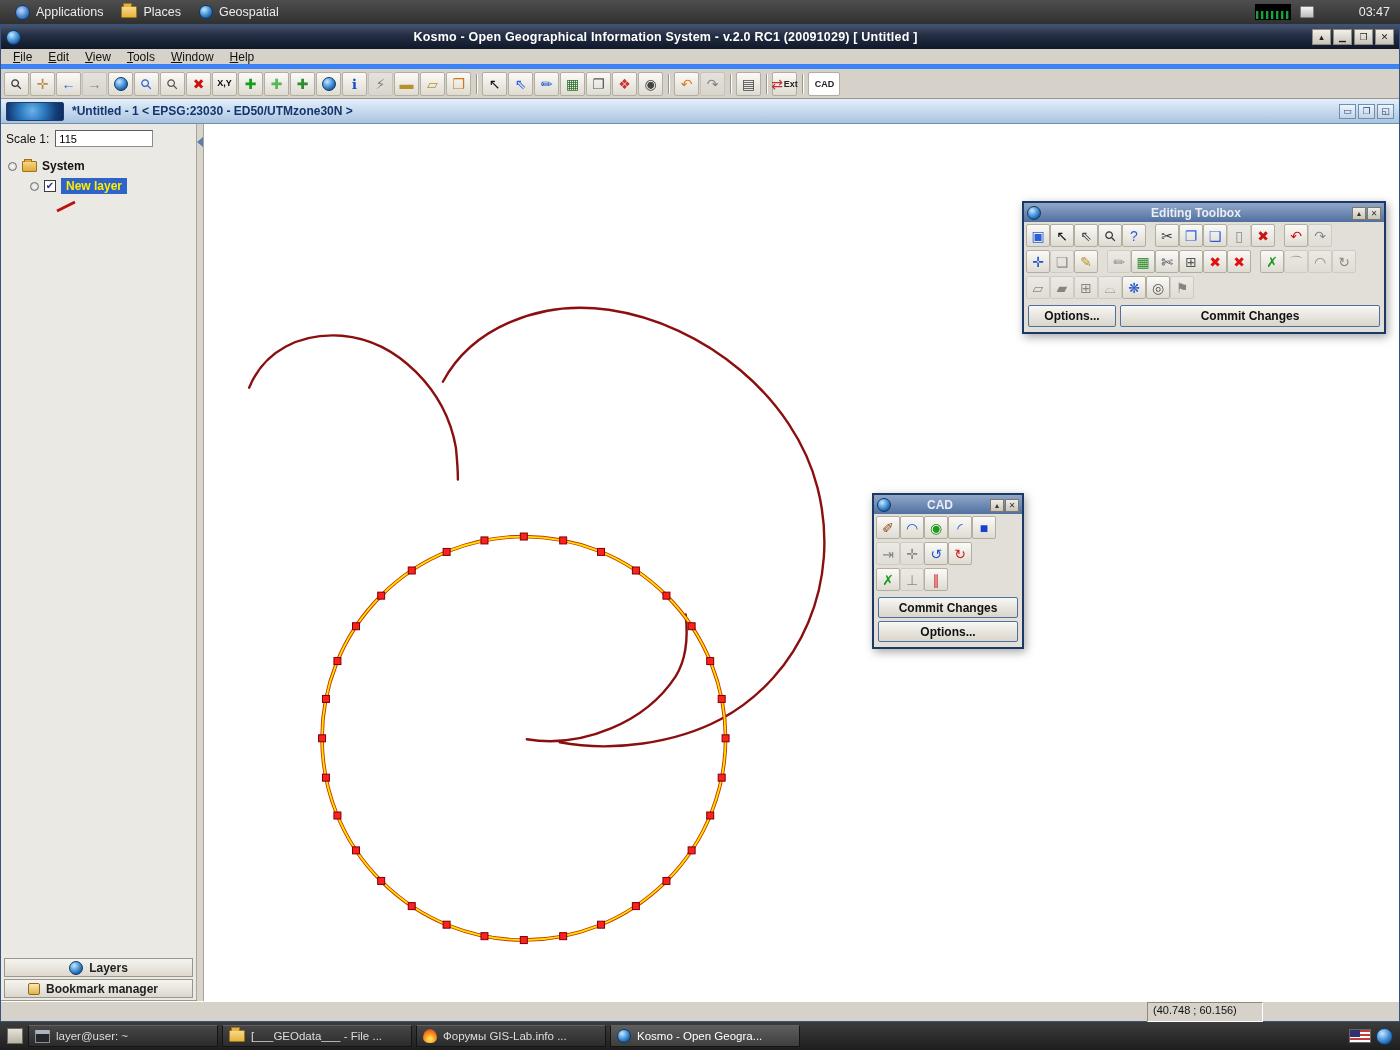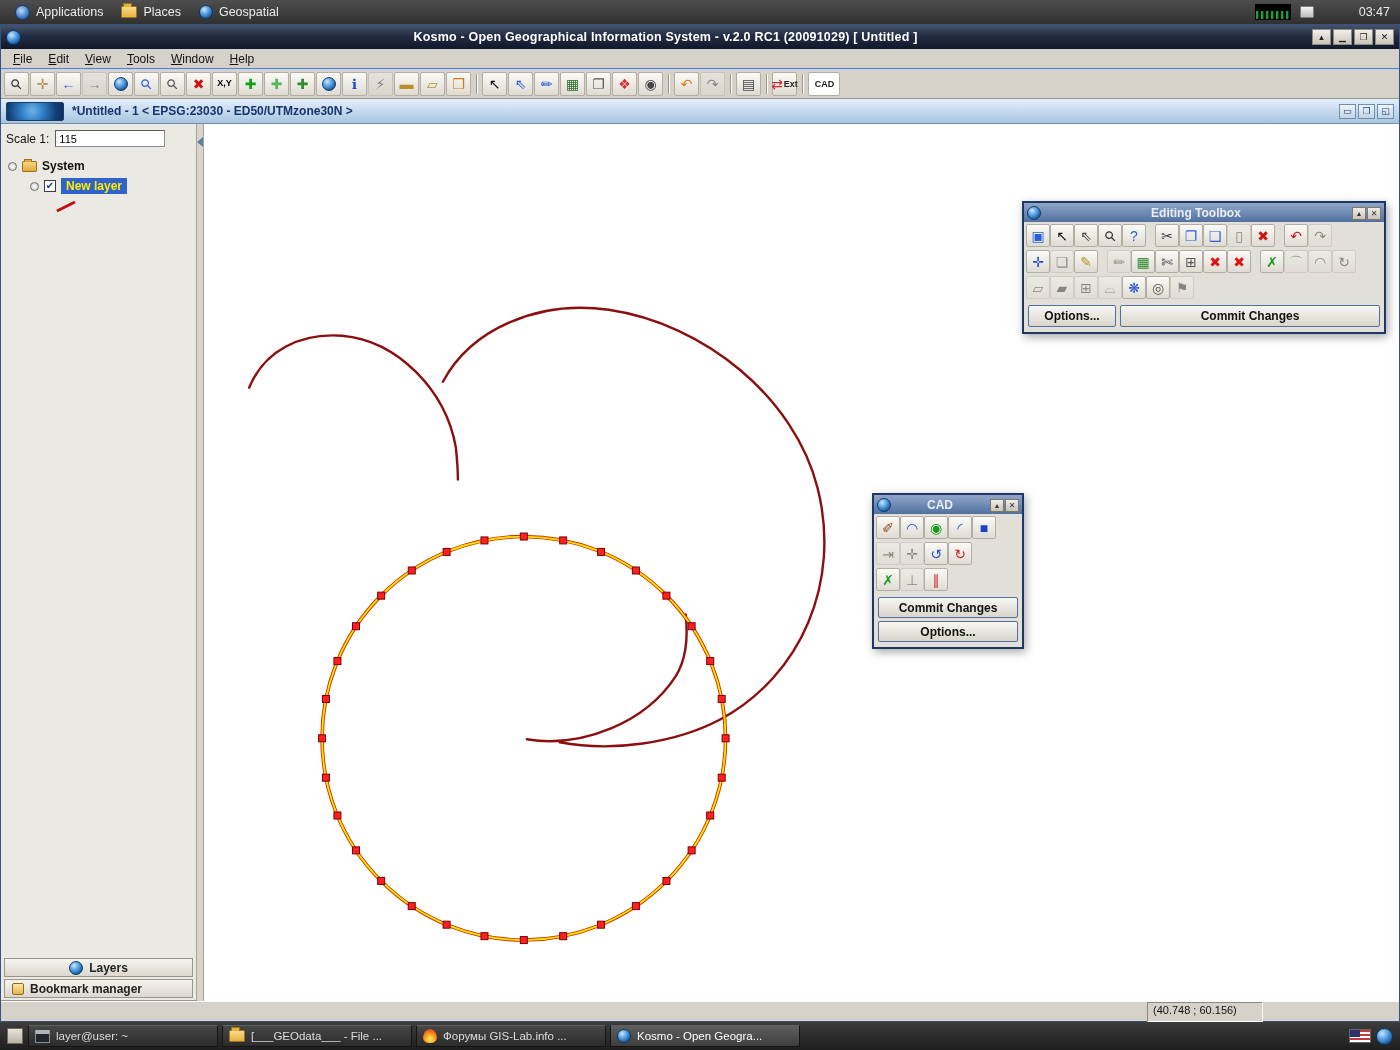--- a/index.html
+++ b/index.html
@@ -25,21 +25,21 @@
   .ticon-fire{display:inline-block;width:14px;height:14px;border-radius:50% 50% 45% 45%/62% 62% 38% 38%;background:radial-gradient(circle at 50% 72%,#ffd54a 15%,#f57f17 55%,#c62828 100%);flex:none;}
   .ticon-terminal{display:inline-block;width:15px;height:13px;background:#23262b;border:1px solid #8a8f96;border-top:4px solid #aeb4bc;border-radius:1px;flex:none;}
 
   
   #app{position:absolute;top:24px;left:0;width:1400px;height:998px;border:1px solid #35547f;display:flex;flex-direction:column;background:#d6d2ca;}
   .titlebar{height:24px;background:linear-gradient(#47536d 0%,#232d42 45%,#10182a 100%);display:flex;align-items:center;color:#fff;padding:0 5px;gap:6px;flex:none;}
   .titlebar .title{flex:1;text-align:center;font-weight:bold;font-size:12.5px;letter-spacing:.2px;white-space:nowrap;overflow:hidden;}
   .tb-ico{width:15px;height:15px;}
   .win-btn{width:19px;height:16px;background:linear-gradient(#f2f0eb,#c9c4b8);border:1px solid #8f8a7d;font-size:9px;line-height:1;display:inline-flex;align-items:center;justify-content:center;color:#222;margin-left:2px;cursor:pointer;padding:0;}
 
-  .menubar{height:20px;background:#d6d2ca;border-bottom:1px solid #3b82f6;display:flex;align-items:center;padding-left:4px;font-size:12px;flex:none;}
+  .menubar{height:20px;background:#d6d2ca;border-bottom:5px solid #3b82f6;display:flex;align-items:center;padding-left:4px;font-size:12px;flex:none;}
   .menu-item{padding:2px 8px;cursor:default;}
   .accel{text-decoration:underline;}
 
   .toolbar{height:30px;background:#d6d2ca;border-bottom:1px solid #9b968c;display:flex;align-items:center;padding:0 3px;gap:1px;flex:none;}
   .icon-btn{width:25px;height:24px;display:inline-flex;align-items:center;justify-content:center;background:linear-gradient(#fbfaf7,#dedbd2);border:1px solid #b3aea2;border-radius:2px;cursor:pointer;position:relative;padding:0;flex:none;}
   .icon-btn .glyph{font-size:14px;line-height:1;}
   .icon-btn .glyph.small{font-size:9px;font-weight:bold;}
   .icon-btn.disabled{opacity:.4;}
   .icon-btn.boxed{width:32px;background:#fff;}
   .icon-btn .btn-label{font-size:9px;font-weight:bold;color:#222;margin-left:1px;}
@@ -50,35 +50,35 @@
   .tabbar{height:25px;background:linear-gradient(#e4effb,#a9c4e0);border-bottom:1px solid #7090b0;display:flex;align-items:center;padding:0 5px;gap:8px;flex:none;}
   .view-logo{width:58px;height:19px;border:1px solid #223c66;border-radius:2px;background:radial-gradient(circle at 45% 45%,#6fb2e8 0%,#2f7fc4 35%,#123d78 75%,#0b2d5c 100%);flex:none;}
   .tab-label{font-size:12px;font-weight:bold;color:#15356e;white-space:nowrap;}
   .spacer{flex:1;}
   .frame-btn{width:17px;height:15px;background:linear-gradient(#eef4fb,#c3d4e6);border:1px solid #6f8fae;font-size:9px;display:inline-flex;align-items:center;justify-content:center;color:#24416b;margin-left:2px;cursor:pointer;padding:0;}
 
   .workspace{display:flex;flex:1;background:#f0abfc;min-height:0;}
   .sidebar{width:196px;background:#ebe9e3;border-right:1px solid #a9a49a;display:flex;flex-direction:column;padding:5px 3px 3px;flex:none;}
   .scale-row{display:flex;align-items:center;gap:6px;padding:1px 2px 7px;}
   .scale-label{font-size:12px;}
-  .scale-input{width:110px;height:17px;font-size:11px;border:1px solid #8c8c8c;border-top-color:#5c5c5c;border-left-color:#5c5c5c;padding:0 3px;background:#fff;}
+  .scale-input{width:98px;height:17px;font-size:11px;border:1px solid #8c8c8c;border-top-color:#5c5c5c;border-left-color:#5c5c5c;padding:0 3px;background:#fff;}
   .tree{flex:1;font-size:12px;padding:2px 0 0 4px;}
   .tree-row{display:flex;align-items:center;height:20px;gap:5px;}
   .indent1{padding-left:22px;}
   .indent2{padding-left:46px;}
   .knob{width:9px;height:9px;border-radius:50%;border:1px solid #6e6e6e;background:radial-gradient(#fff,#c6c6c6);flex:none;}
   .folder-ico{width:15px;height:11px;background:linear-gradient(#f6d489,#e3aa34);border:1px solid #97731e;border-radius:1px;position:relative;flex:none;}
   .folder-ico::before{content:"";position:absolute;top:-3px;left:1px;width:6px;height:2px;background:#e3aa34;border:1px solid #97731e;border-bottom:none;}
   .tree-root-label{font-weight:bold;}
   .cb{width:12px;height:12px;border:1px solid #3c3c3c;background:#fff;display:inline-flex;align-items:center;justify-content:center;flex:none;cursor:pointer;}
   .cb-mark{font-size:10px;color:#1c3c7a;line-height:1;}
   .layer-label.selected{background:#2f63c9;color:#ffee00;padding:1px 5px;font-weight:bold;}
   .swatch{display:inline-block;line-height:0;}
   .panel-bar{height:19px;margin-top:2px;display:flex;align-items:center;justify-content:center;gap:6px;background:linear-gradient(#f6f4ef,#dcd8cf);border:1px solid #9a958b;font-size:12px;font-weight:bold;color:#222;cursor:pointer;}
-  .bookmark-bar{justify-content:flex-start;padding-left:7px;}
+  .bookmark-bar{justify-content:flex-start;padding-left:23px;}
   .bm-ico{width:12px;height:12px;background:linear-gradient(#fde9a8,#e3b34c);border:1px solid #8a6a1f;border-radius:2px;flex:none;}
 
   .splitter{width:7px;background:#d9d5cd;border-right:1px solid #a9a49a;position:relative;flex:none;cursor:col-resize;}
   .collapse-arrow{position:absolute;top:13px;left:0;width:0;height:0;border-top:5px solid transparent;border-bottom:5px solid transparent;border-right:6px solid #5a7fae;cursor:pointer;}
   .map{flex:1;position:relative;background:#fff;min-width:0;}
   #map-svg{position:absolute;inset:0;width:100%;height:100%;}
 
   .statusbar{height:20px;background:#d6d2ca;border-top:1px solid #fdfdfa;box-shadow:0 -1px 0 #9b968c;display:flex;align-items:center;font-size:11px;flex:none;}
   .status-spacer{flex:1;}
   .coord-cell{width:116px;height:20px;border:1px solid #8f8a7d;border-bottom-color:#fff;border-right-color:#fff;padding:1px 5px;white-space:nowrap;}

